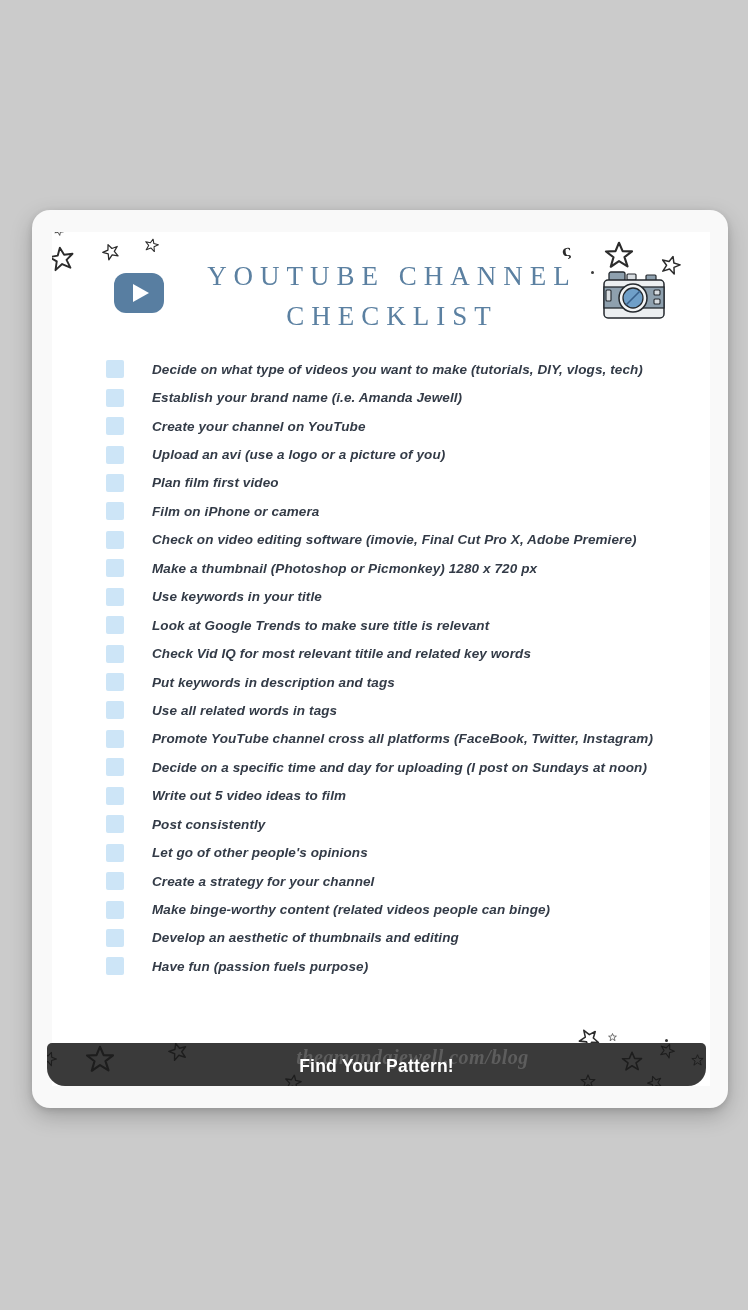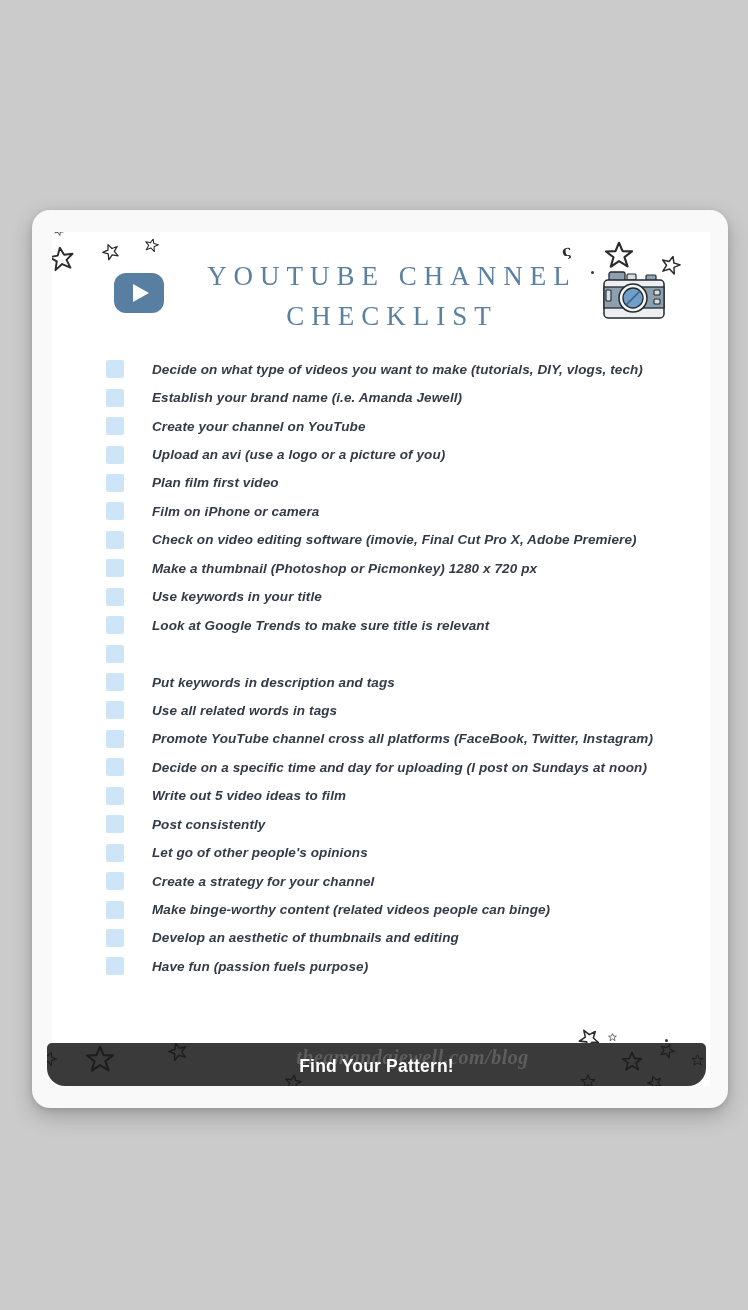--- a/index.html
+++ b/index.html
@@ -187,20 +187,21 @@
     <span class="item-label">Use keywords in your title</span>
   </div>
 
   <div class="row">
     <span class="checkbox" style="background: rgb(205, 229, 247);"></span>
     <span class="item-label">Look at Google Trends to make sure title is relevant</span>
   </div>
 
   <div class="row">
     <span class="checkbox" style="background: rgb(205, 229, 247);"></span>
+    <span class="item-label">Check Vid IQ for most relevant titile and related key words</span>
   </div>
 
   <div class="row">
     <span class="checkbox" style="background: rgb(205, 229, 247);"></span>
     <span class="item-label">Put keywords in description and tags</span>
   </div>
 
   <div class="row">
     <span class="checkbox" style="background: rgb(205, 229, 247);"></span>
     <span class="item-label">Use all related words in tags</span>

